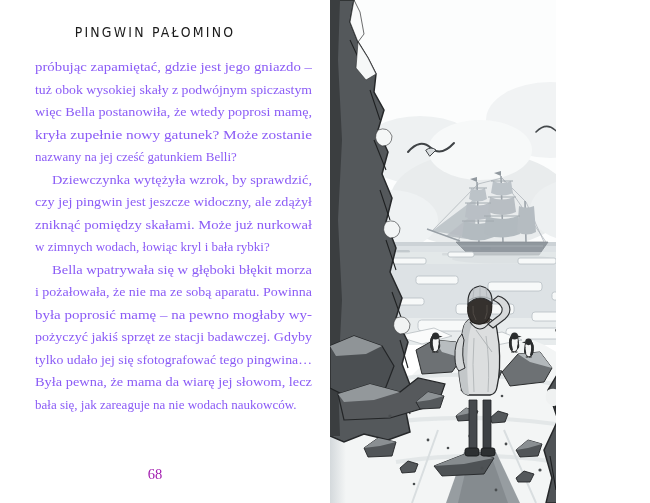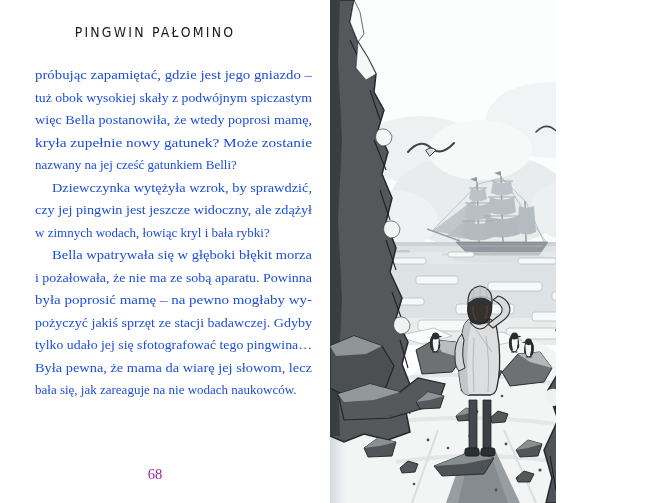--- a/index.html
+++ b/index.html
@@ -1,21 +1,21 @@
 <!DOCTYPE html>
 <html><head>
 <meta charset="utf-8">
 <style>
   html,body{margin:0;padding:0;background:#ffffff;}
   .spread{position:relative;width:556px;height:503px;background:#ffffff;overflow:hidden;
           font-family:"Liberation Serif","DejaVu Serif",serif;color:#1e1e1e;}
   .running-head{position:absolute;left:20px;top:25px;width:270px;text-align:center;
           font-family:"DejaVu Sans","Liberation Sans",sans-serif;font-size:12.5px;
           letter-spacing:2.2px;color:#1b1b1b;transform:scaleY(1.1);}
-  .textcol{position:absolute;font-size:13px;line-height:22.5px;color:#1d4ed8;margin-top:8px;}
+  .textcol{position:absolute;font-size:13px;line-height:22.5px;color:#8b5cf6;}
   .textcol.left{left:35px;top:56px;width:277px;}
   .textcol.right{left:388px;top:54px;width:228px;}
   .bline{height:22.5px;white-space:nowrap;}
   .bline span{display:inline-block;white-space:pre;transform-origin:0 60%;}
   .bline.ind{padding-left:17px;}
   .page-number{position:absolute;left:20px;top:466px;width:270px;text-align:center;
           font-size:14.5px;color:#a21caf;}
   svg.illo{position:absolute;left:330px;top:0;width:320px;height:503px;display:block;}
 </style>
 </head>
@@ -26,20 +26,21 @@
   <div class="running-head">PINGWIN PAŁOMINO</div>
 
   <div class="textcol left">
       <div class="bline"><span style="transform: scaleX(1.1402);">próbując zapamiętać, gdzie jest jego gniazdo –</span></div>
       <div class="bline"><span style="transform: scaleX(1.0596);">tuż obok wysokiej skały z podwójnym spiczastym</span></div>
       <div class="bline"><span style="transform: scaleX(1.0868);">więc Bella postanowiła, że wtedy poprosi mamę,</span></div>
       <div class="bline"><span style="transform: scaleX(1.1787);">kryła zupełnie nowy gatunek? Może zostanie</span></div>
       <div class="bline pend"><span>nazwany na jej cześć gatunkiem Belli?</span></div>
       <div class="bline ind"><span style="transform: scaleX(1.1047);">Dziewczynka wytężyła wzrok, by sprawdzić,</span></div>
       <div class="bline"><span style="transform: scaleX(1.0906);">czy jej pingwin jest jeszcze widoczny, ale zdążył</span></div>
+      <div class="bline"><span style="transform: scaleX(1.1251);">zniknąć pomiędzy skałami. Może już nurkował</span></div>
       <div class="bline pend"><span>w zimnych wodach, łowiąc kryl i bała rybki?</span></div>
       <div class="bline ind"><span style="transform: scaleX(1.1184);">Bella wpatrywała się w głęboki błękit morza</span></div>
       <div class="bline"><span style="transform: scaleX(1.0747);">i pożałowała, że nie ma ze sobą aparatu. Powinna</span></div>
       <div class="bline"><span style="transform: scaleX(1.1503);">była poprosić mamę – na pewno mogłaby wy-</span></div>
       <div class="bline"><span style="transform: scaleX(1.0793);">pożyczyć jakiś sprzęt ze stacji badawczej. Gdyby</span></div>
       <div class="bline"><span style="transform: scaleX(1.0626);">tylko udało jej się sfotografować tego pingwina…</span></div>
       <div class="bline"><span style="transform: scaleX(1.1057);">Była pewna, że mama da wiarę jej słowom, lecz</span></div>
       <div class="bline pend"><span>bała się, jak zareaguje na nie wodach naukowców.</span></div>
     </div>
 

